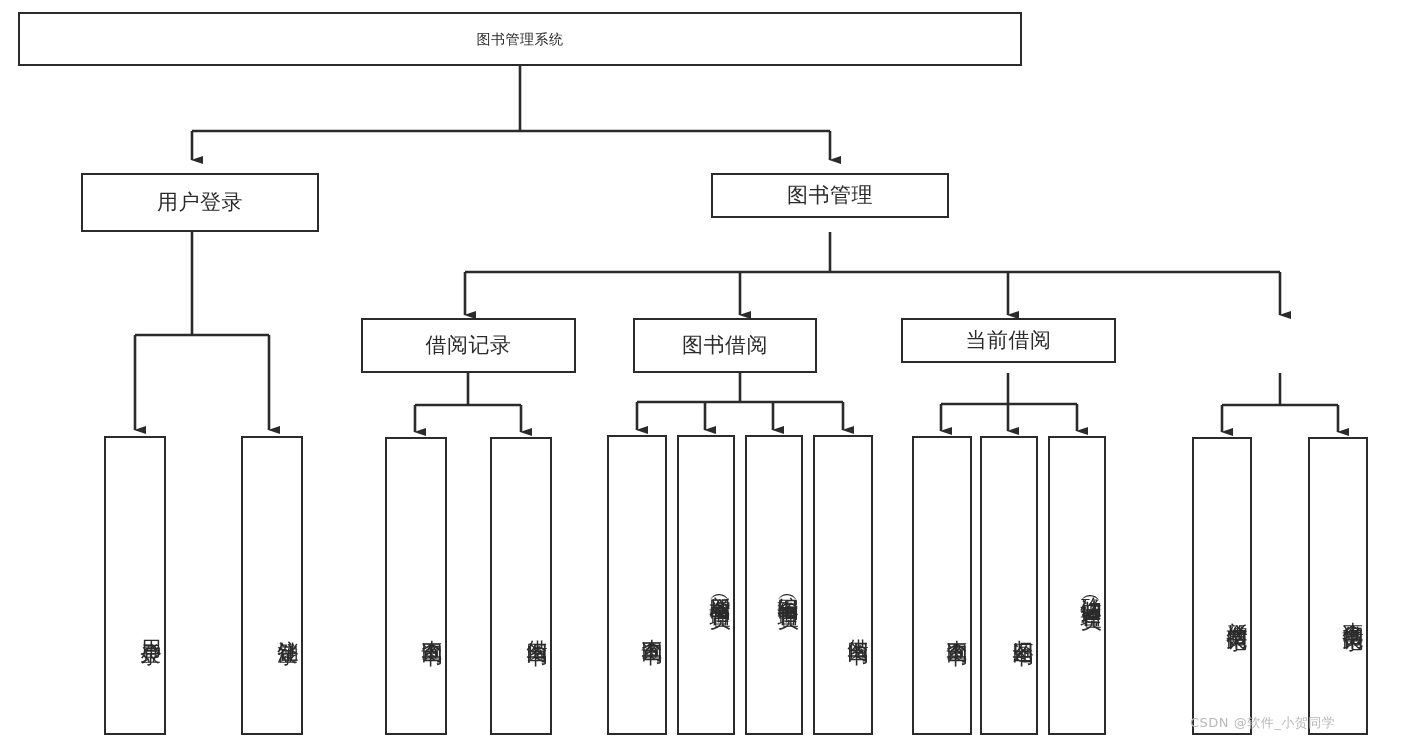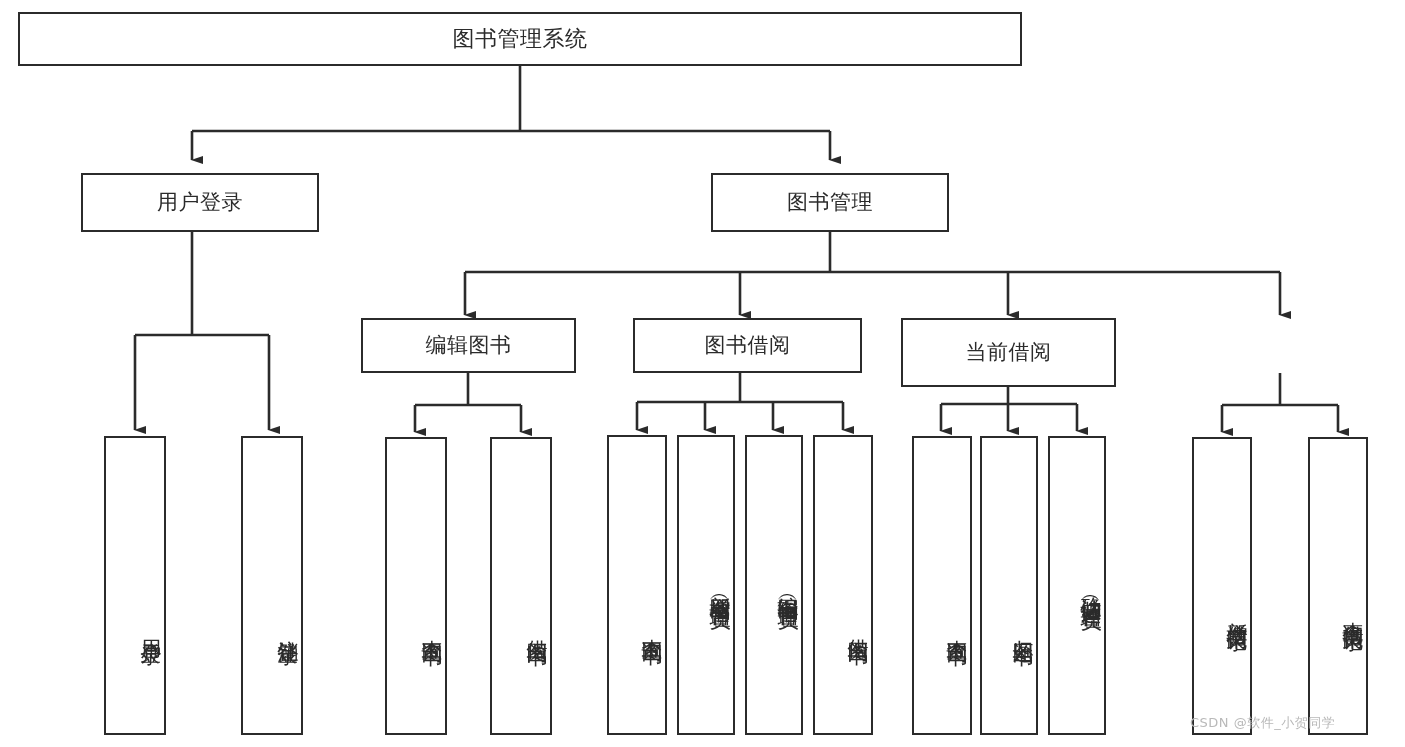--- a/index.html
+++ b/index.html
@@ -34,21 +34,21 @@
     align-items: center;
     justify-content: center;
     color: #2b2b2b;
   }
   .node.horiz {
     font-size: 21px;
     line-height: 1.2;
     letter-spacing: 0.5px;
   }
   .node.root {
-    font-size: 22px;
+    font-size: 14px;
   }
   .node.vert {
     writing-mode: vertical-rl;
     text-orientation: upright;
     font-size: 21px;
     line-height: 1.25;
     letter-spacing: 2px;
     padding-top: 4px;
     align-items: flex-start;
     justify-content: center;
@@ -122,31 +122,31 @@
     </g>
   </svg>
 
   <div class="node horiz root" style="left:18px; top:12px; width:1004px; height:54px;">
     <span>图书管理系统</span>
   </div>
 
   <div class="node horiz" style="left:81px; top:173px; width:238px; height:59px;">
     <span>用户登录</span>
   </div>
-  <div class="node horiz" style="left:711px; top:173px; width:238px; height:59px;font-family:Liberation Serif, serif;">
+  <div class="node horiz" style="left:711px; top:173px; width:238px; height:45px;font-family:Liberation Serif, serif;">
     <span>图书管理</span>
   </div>
 
   <div class="node horiz" style="left:361px; top:318px; width:215px; height:55px;">
-    <span>编辑图书</span>
+    <span>借阅记录</span>
   </div>
-  <div class="node horiz" style="left:633px; top:318px; width:229px; height:55px;">
+  <div class="node horiz" style="left:633px; top:318px; width:184px; height:55px;">
     <span>图书借阅</span>
   </div>
-  <div class="node horiz" style="left:901px; top:318px; width:215px; height:69px;">
+  <div class="node horiz" style="left:901px; top:318px; width:215px; height:45px;">
     <span>当前借阅</span>
   </div>
 
   <div class="node vert" style="left:104px; top:436px; width:62px; height:299px; padding-top:82px;">
     <span>用户登录</span>
   </div>
   <div class="node vert" style="left:241px; top:436px; width:62px; height:299px; padding-top:82px;">
     <span>注销登录</span>
   </div>
 

